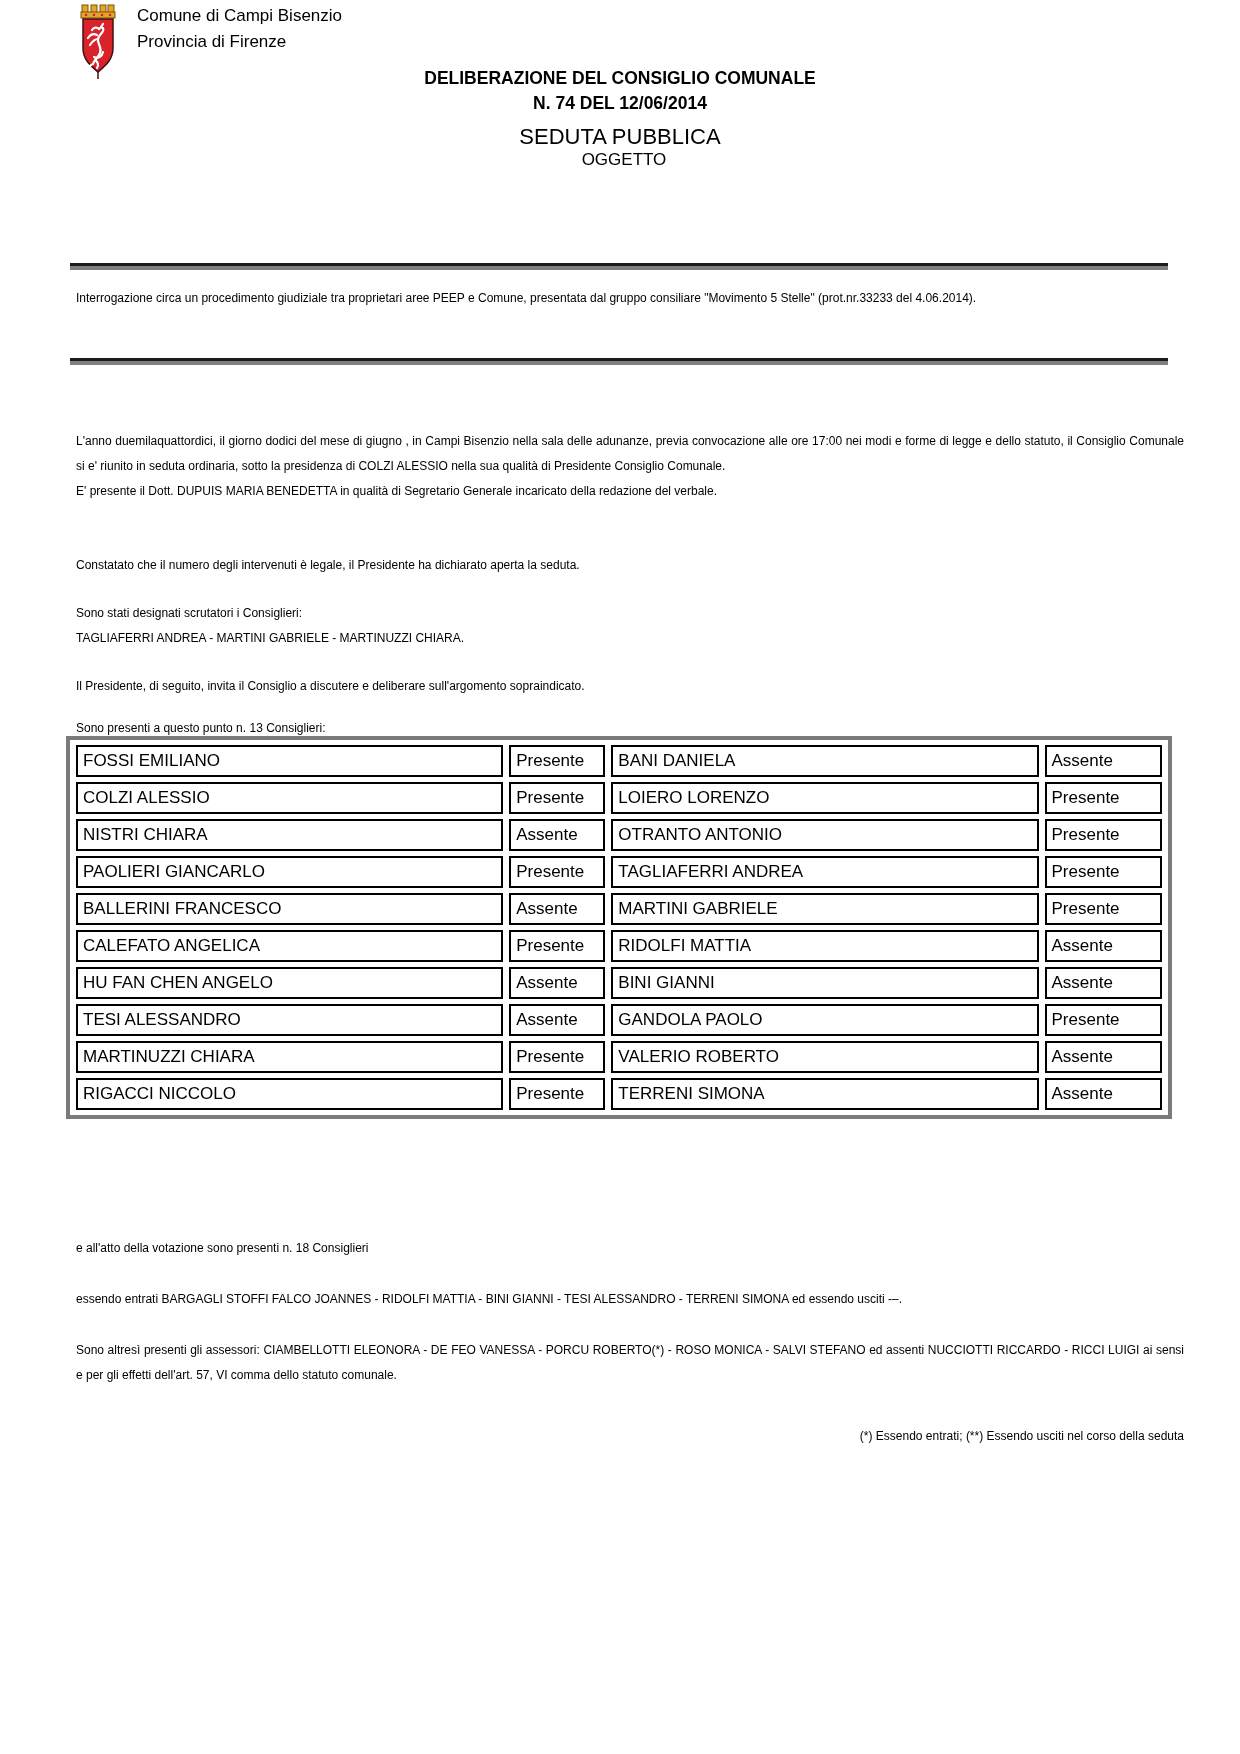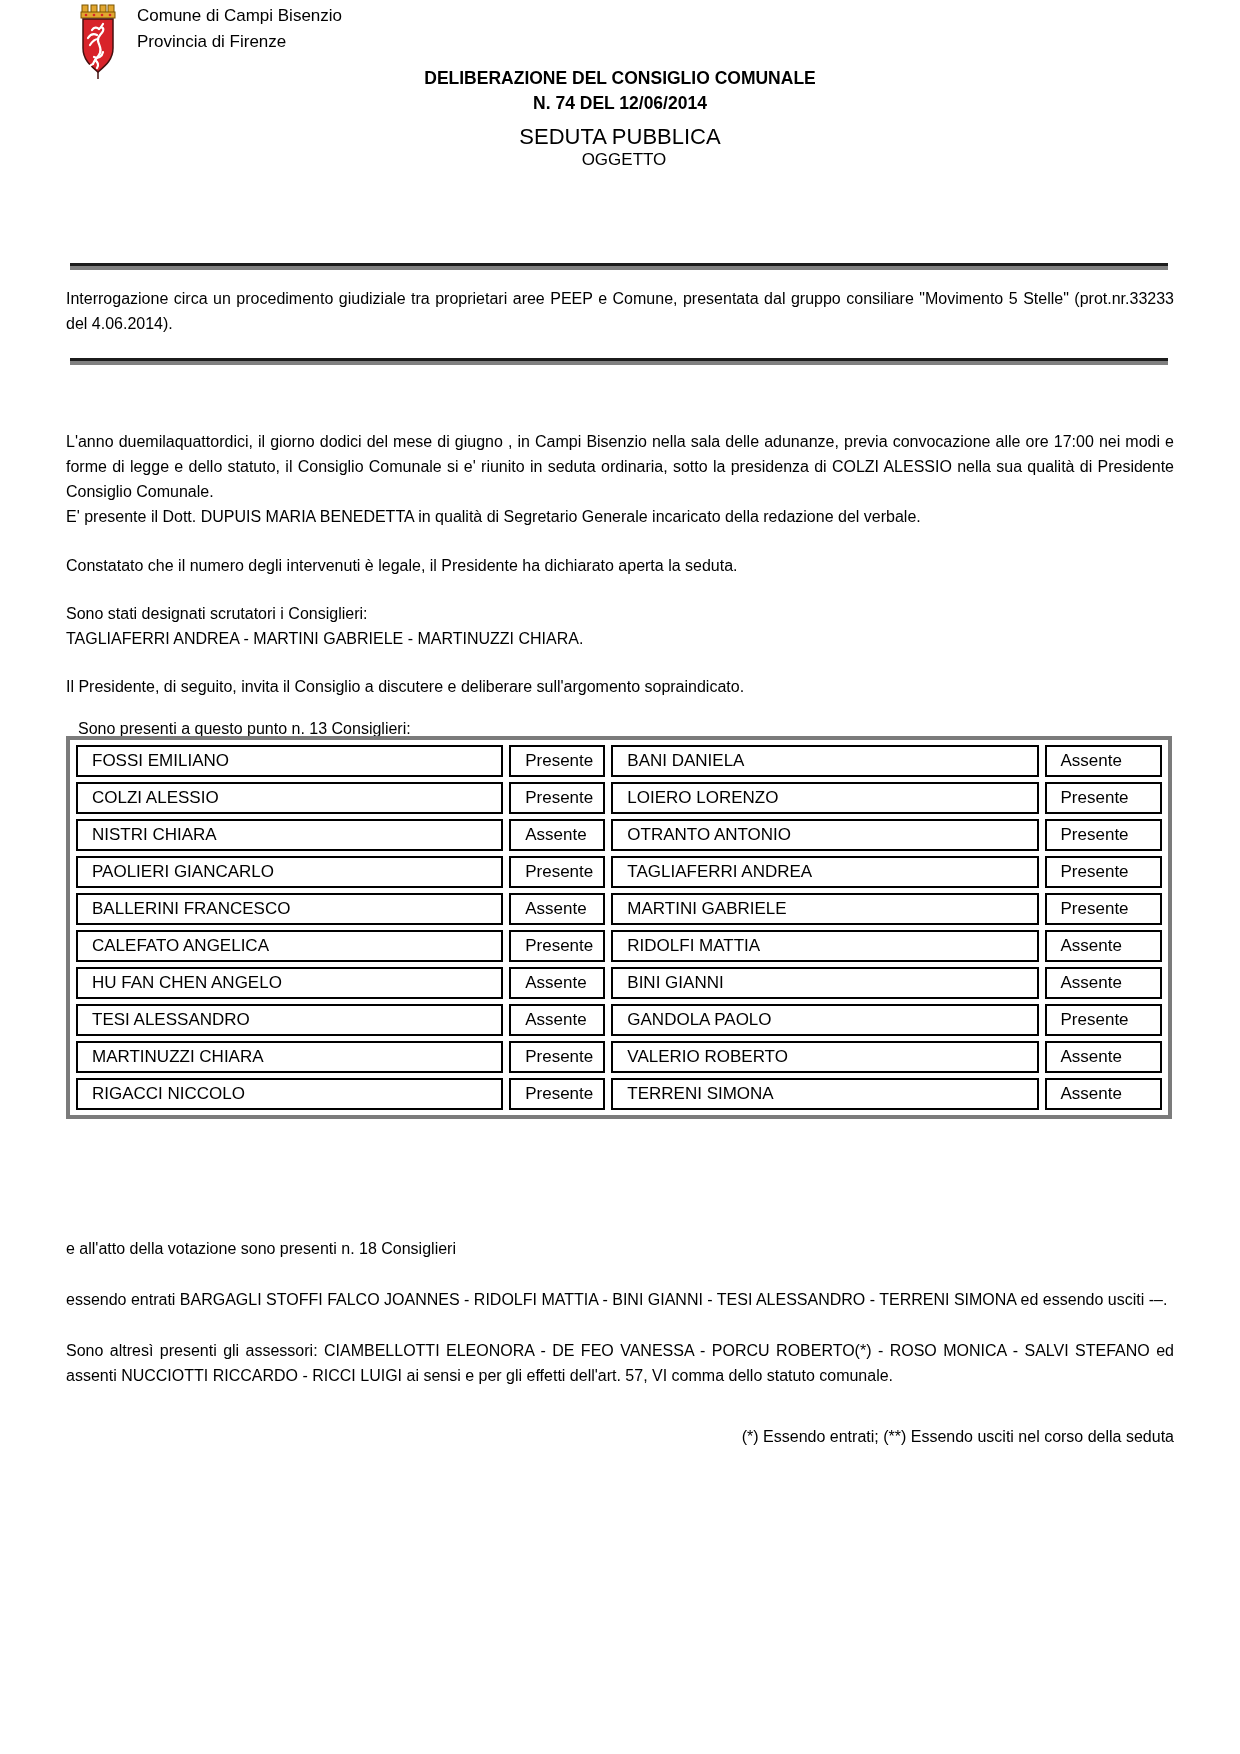--- a/index.html
+++ b/index.html
@@ -25,48 +25,48 @@
     left:70px;width:1098px;height:7px;
     background:var(--bar-gray,#808080);
     border-top:3px solid var(--bar-black,#1c1c1c);
     box-sizing:border-box;
   }
   .rule1{top:263px;}
   .rule2{top:358px;}
 
   
   .par{
-    left:66px;width:1108px;
-    font-size:16px;line-height:25px;
+    left:76px;width:1108px;
+    font-size:12px;line-height:25px;
     text-align:justify;
     white-space:pre-line;
   }
   .p-object{top:286px;}
   .p-session{top:429px;}
   .p-quorum{top:553px;}
   .p-scrutineers{top:601px;}
   .p-invitation{top:674px;}
-  .p-attintro{top:716px;margin-left:12px;}
+  .p-attintro{top:716px;}
   .p-after{top:1210px;line-height:25.5px;}
   .p-footnote{top:1424px;text-align:right;}
 
   
   .attendance{
     left:66px;top:736px;width:1106px;
     border-collapse:separate;
     border-spacing:6px 5px;
     border:4px solid var(--table-border-gray,#7b7b7b);
     table-layout:fixed;
     background:#fff;
   }
   .attendance td{
     border:2px solid #000;
     font-size:17px;
     line-height:24px;
-    padding:2px 14px;
+    padding:2px 5px;
     height:24px;
     white-space:nowrap;
     overflow:hidden;
     vertical-align:middle;
     background:#fff;
   }
 
   
   .emblem{left:75px;top:2px;}
   .crown{fill:var(--crown-gold,#e2a62f);stroke:#7a5500;stroke-width:1;}

